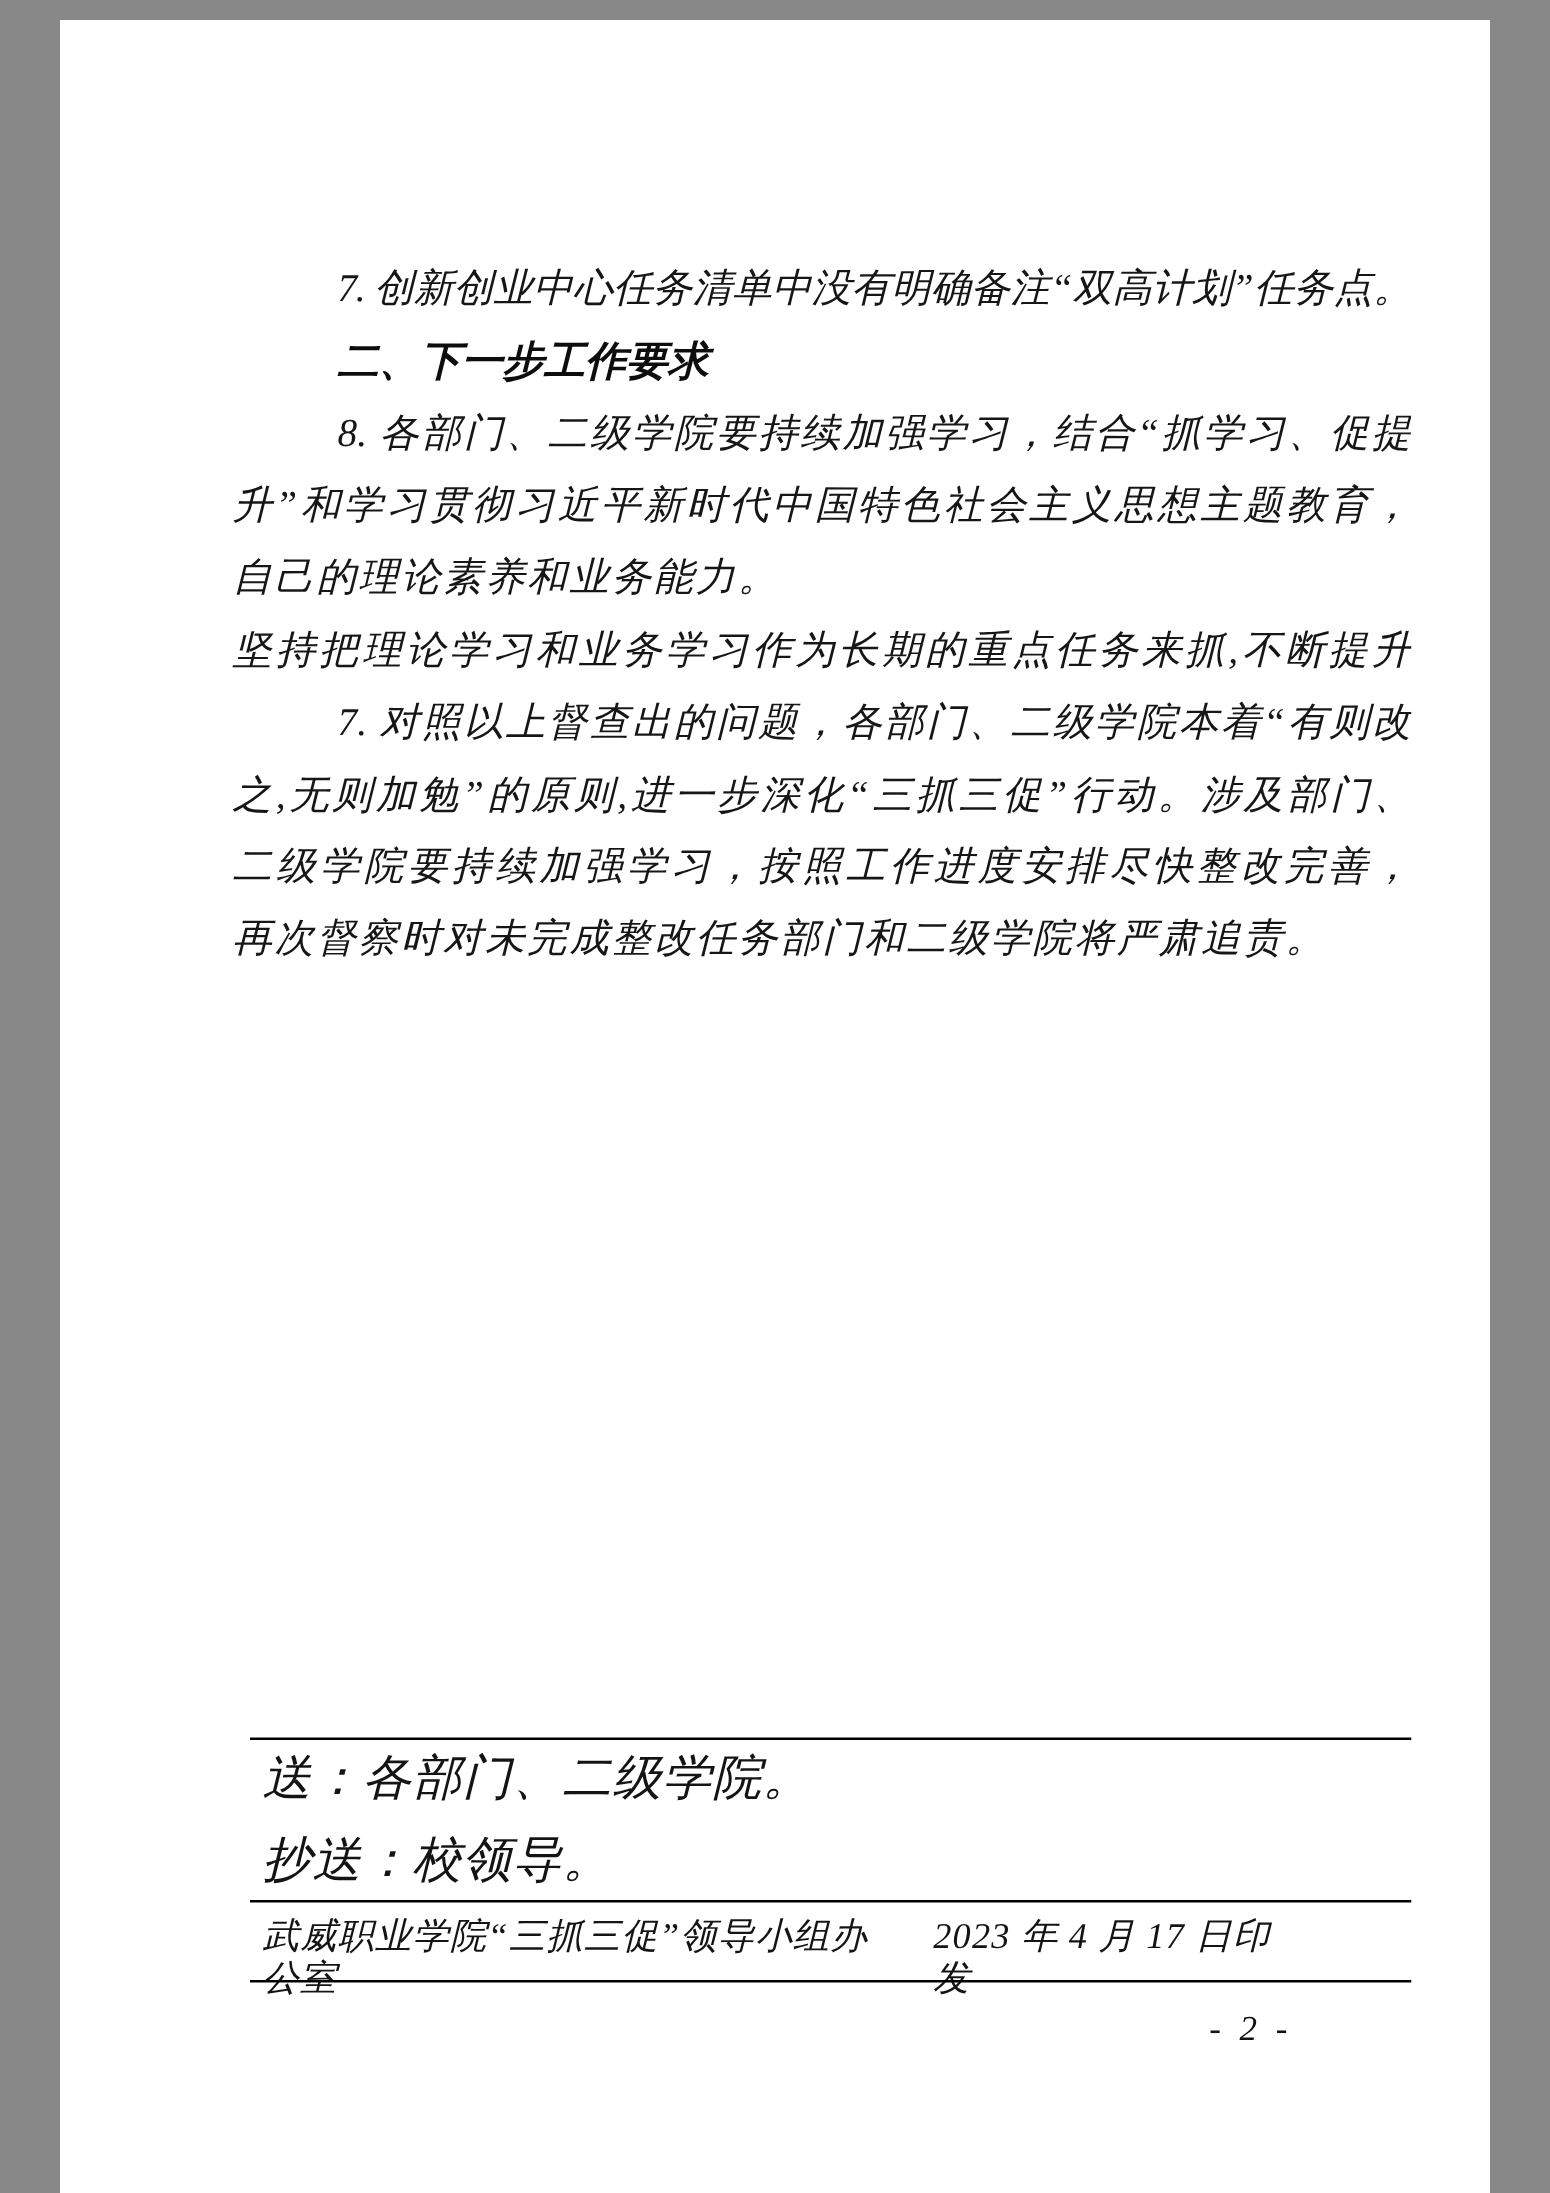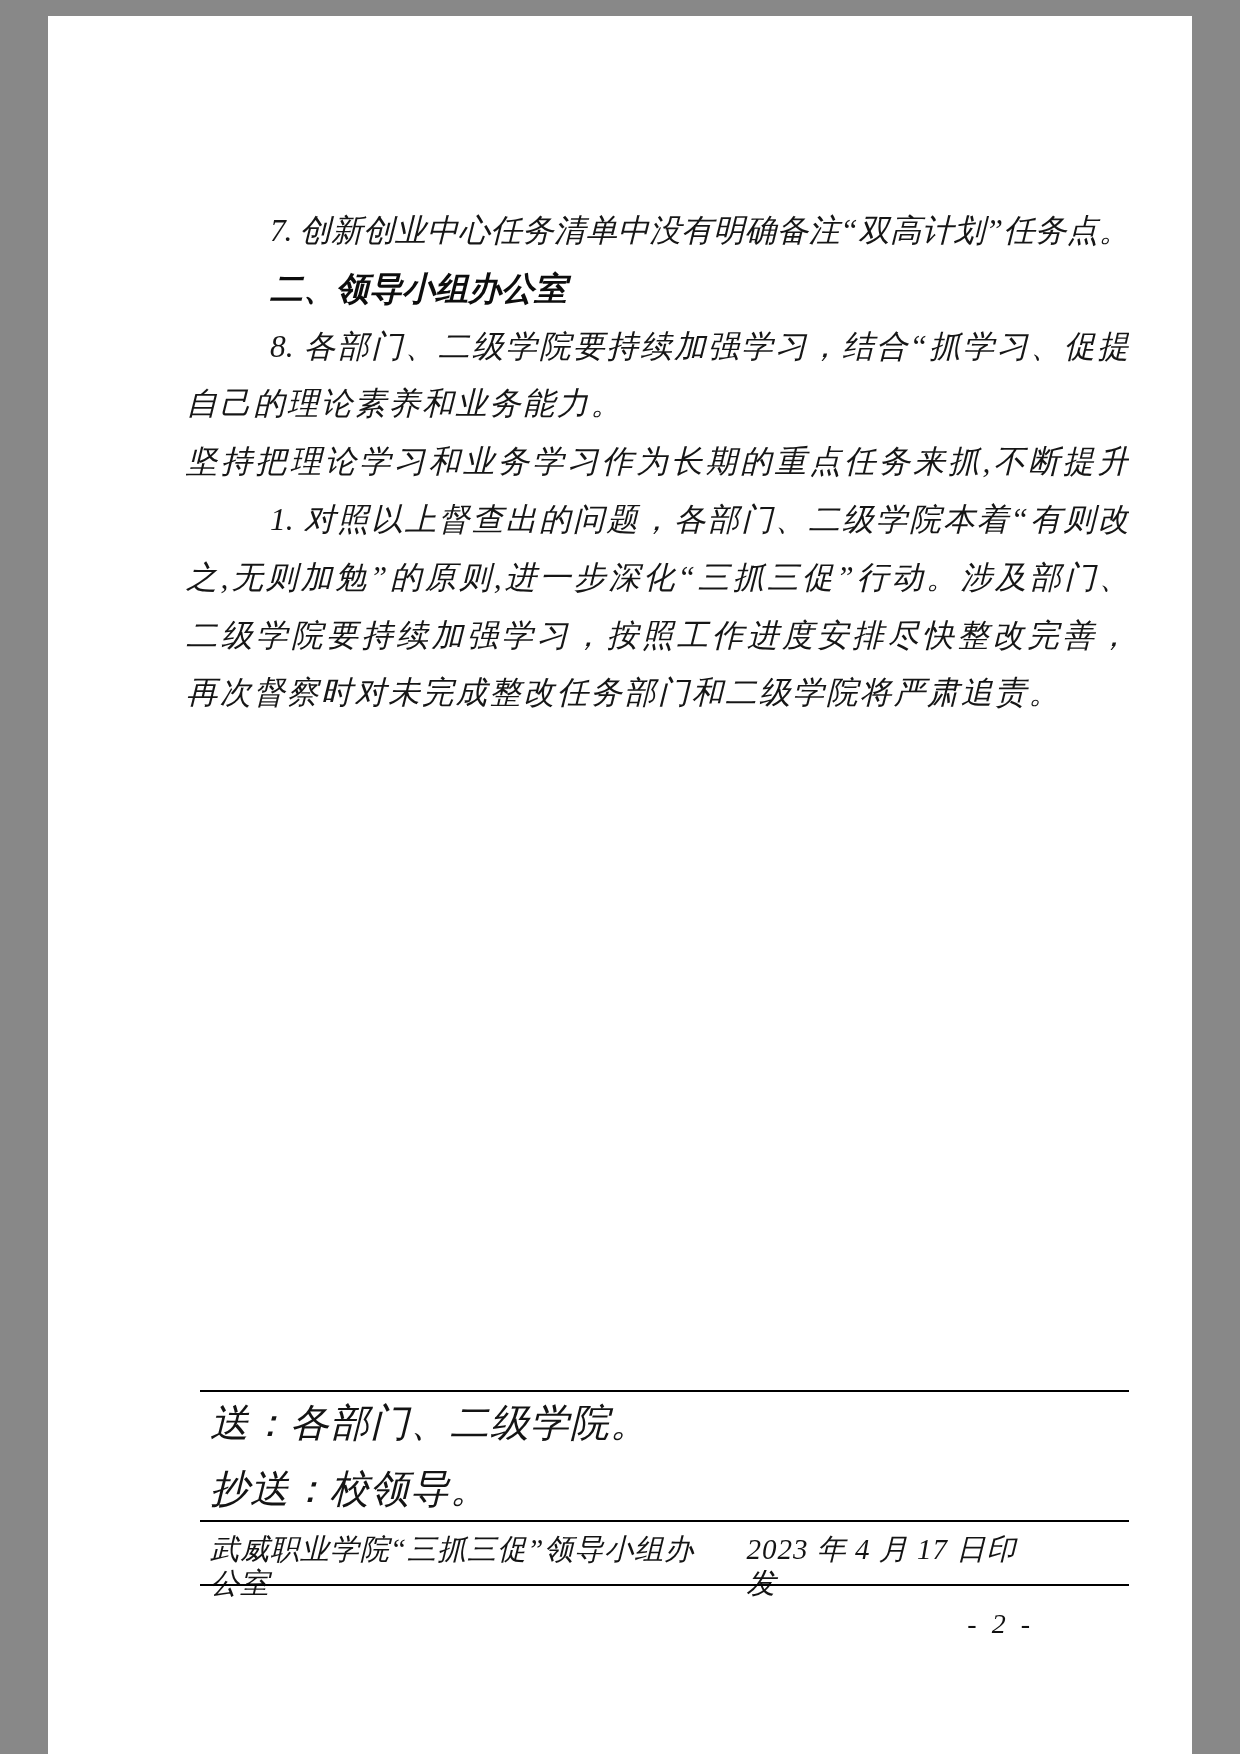--- a/index.html
+++ b/index.html
@@ -80,25 +80,26 @@
     color: #111111;
   }
 </style>
 </head>
 <body>
 
 <div class="page">
 
   <main class="doc-body" id="body-lines">
       <div class="line body indent justify tight">7. 创新创业中心任务清单中没有明确备注“双高计划”任务点。</div>
-      <div class="line heading indent">二、领导小组办公室</div>
+      <div class="line heading indent">二、下一步工作要求</div>
       <div class="line body indent justify">8. 各部门、二级学院要持续加强学习，结合“抓学习、促提</div>
+      <div class="line body justify">升”和学习贯彻习近平新时代中国特色社会主义思想主题教育，</div>
       <div class="line body lastline">自己的理论素养和业务能力。</div>
       <div class="line body justify">坚持把理论学习和业务学习作为长期的重点任务来抓,不断提升</div>
-      <div class="line body indent justify">1. 对照以上督查出的问题，各部门、二级学院本着“有则改</div>
+      <div class="line body indent justify">7. 对照以上督查出的问题，各部门、二级学院本着“有则改</div>
       <div class="line body justify tight">之,无则加勉”的原则,进一步深化“三抓三促”行动。涉及部门、</div>
       <div class="line body justify">二级学院要持续加强学习，按照工作进度安排尽快整改完善，</div>
       <div class="line body lastline">再次督察时对未完成整改任务部门和二级学院将严肃追责。</div>
     </main>
 
   <div class="rule rule-top"></div>
 
   <div class="footer-note note-send">送：各部门、二级学院。</div>
 
   <div class="footer-note note-copy">抄送：校领导。</div>

